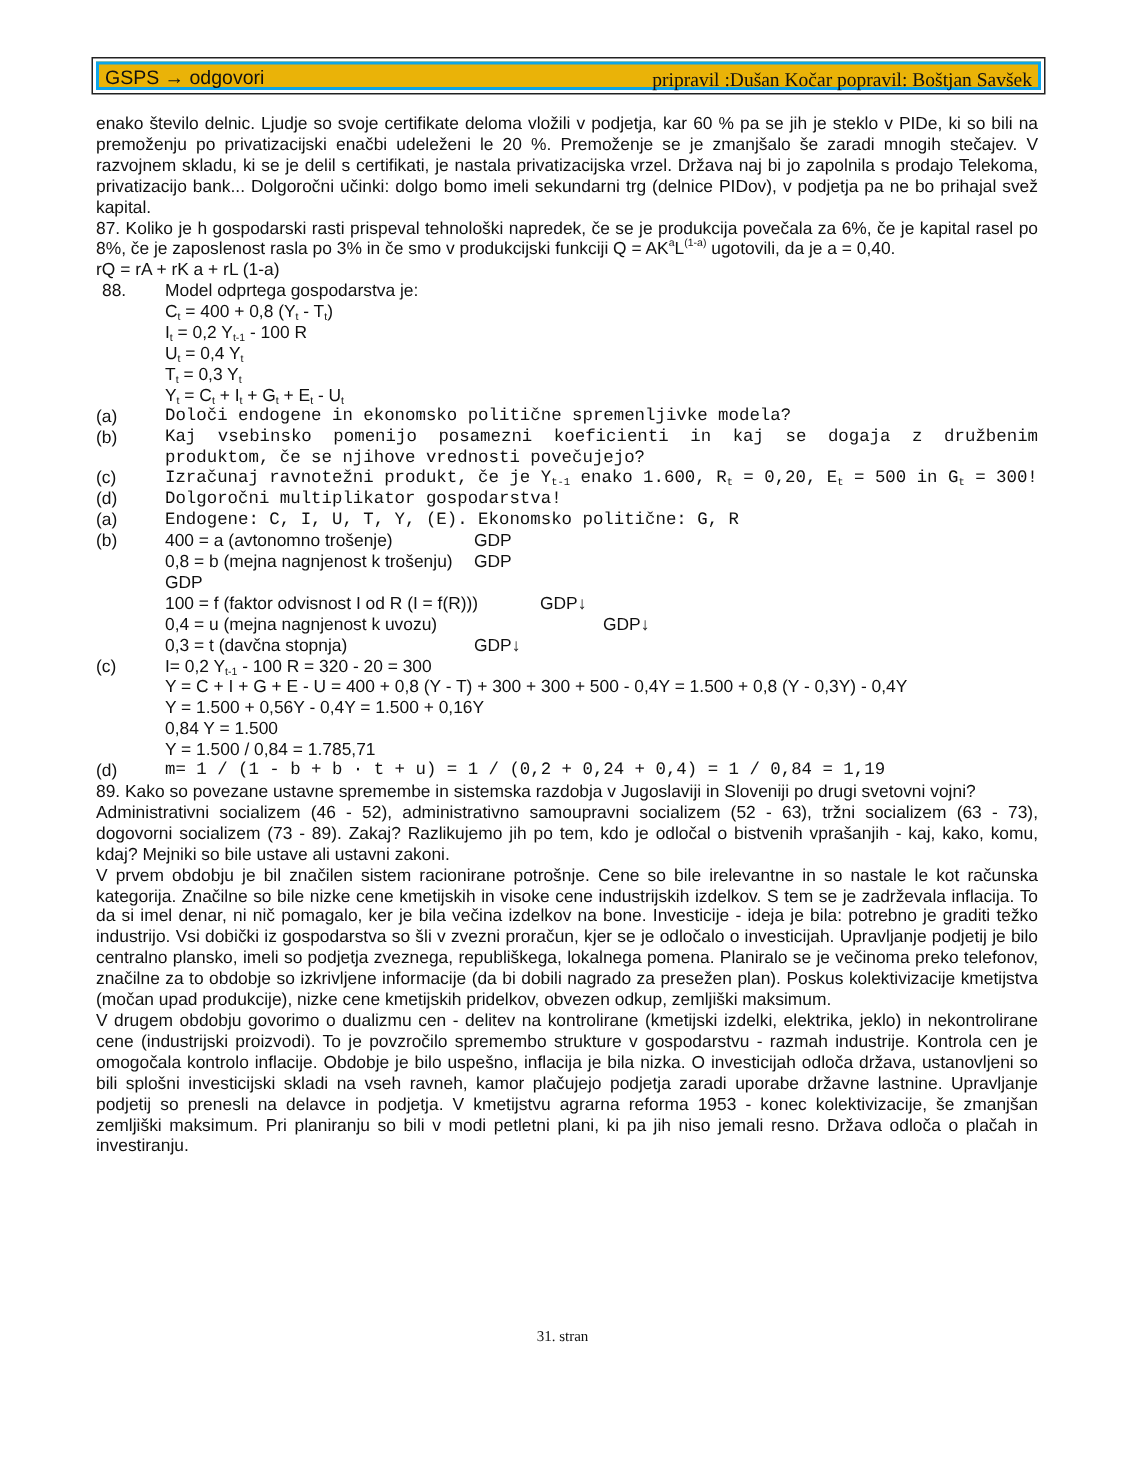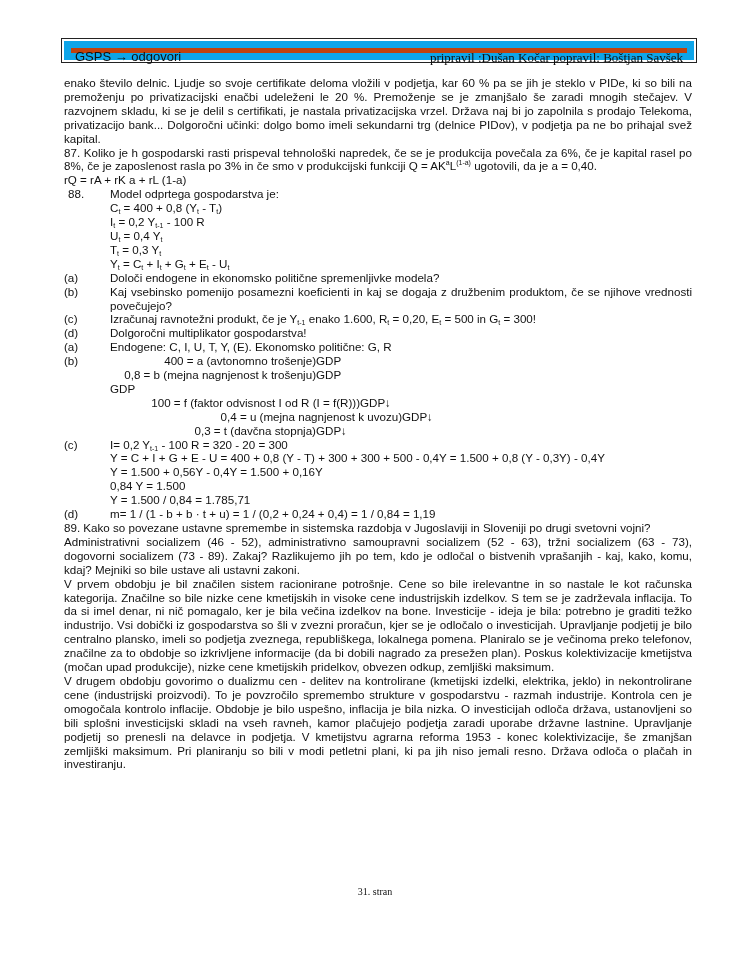--- a/index.html
+++ b/index.html
@@ -1,34 +1,34 @@
 <!DOCTYPE html>
 <html><head>
   <meta charset="utf-8">
   <style>
     html, body { margin: 0; padding: 0; background: #ffffff; }
     body { width: 750px; height: 971px; position: relative; overflow: hidden; color: #111; }
     .header {
       position: absolute; left: 64px; top: 41px; width: 630px; height: 19px;
-      background: #c2410c; border: 7px solid #0ea5e9; box-shadow: 0 0 0 2px #fff, 0 0 0 3px #222;
+      background: #eab308; border: 2px solid #0ea5e9; box-shadow: 0 0 0 2px #fff, 0 0 0 3px #222;
       box-sizing: border-box;
     }
     .header .title { position: absolute; left: 4px; top: 1px; font-family: "Liberation Sans", sans-serif; font-size: 13px; }
     .header .credits { position: absolute; right: 4px; top: 2px; font-family: "Liberation Serif", serif; font-size: 13px; }
     .content {
       position: absolute; left: 64px; top: 76px; width: 628px;
       font-family: "Liberation Sans", sans-serif; font-size: 11.6px; line-height: 13.9px;
     }
     .p { text-align: justify; margin: 0; }
     .row { display: flex; }
     .lbl { width: 46px; flex: none; }
-    .txt { flex: 1; text-align: justify; }
+    .txt { flex: 1; text-align: justify; font-family: Liberation Mono, monospace; }
     .ind { padding-left: 46px; }
     .ind2 { padding-left: 46px; text-align: justify; }
-    .gdp-row { display: flex; text-align: right; }
+    .gdp-row { display: flex; }
     .gdp-row .k { flex: none; }
     sub { font-size: 7px; vertical-align: -2px; line-height: 0; }
     sup { font-size: 7px; vertical-align: 5px; line-height: 0; }
     .footer { position: absolute; top: 886px; left: 0; width: 750px; text-align: center;
       font-family: "Liberation Serif", serif; font-size: 10px; }
   </style>
 </head>
 <body>
 
 <div class="header">

